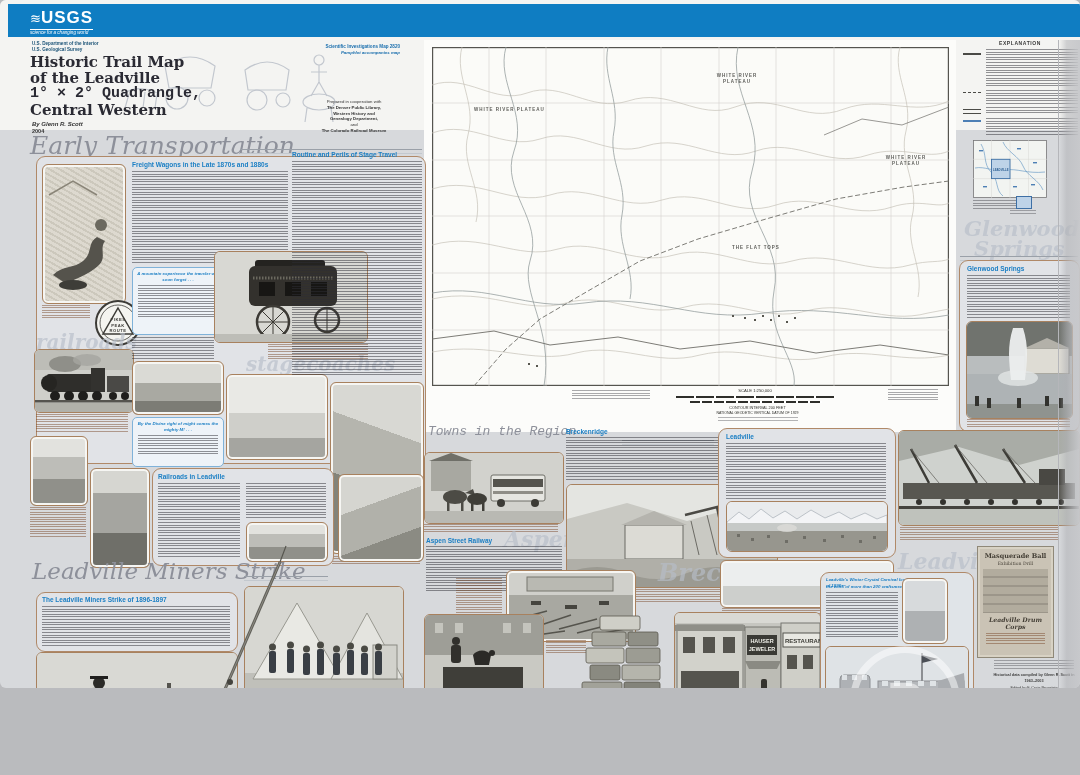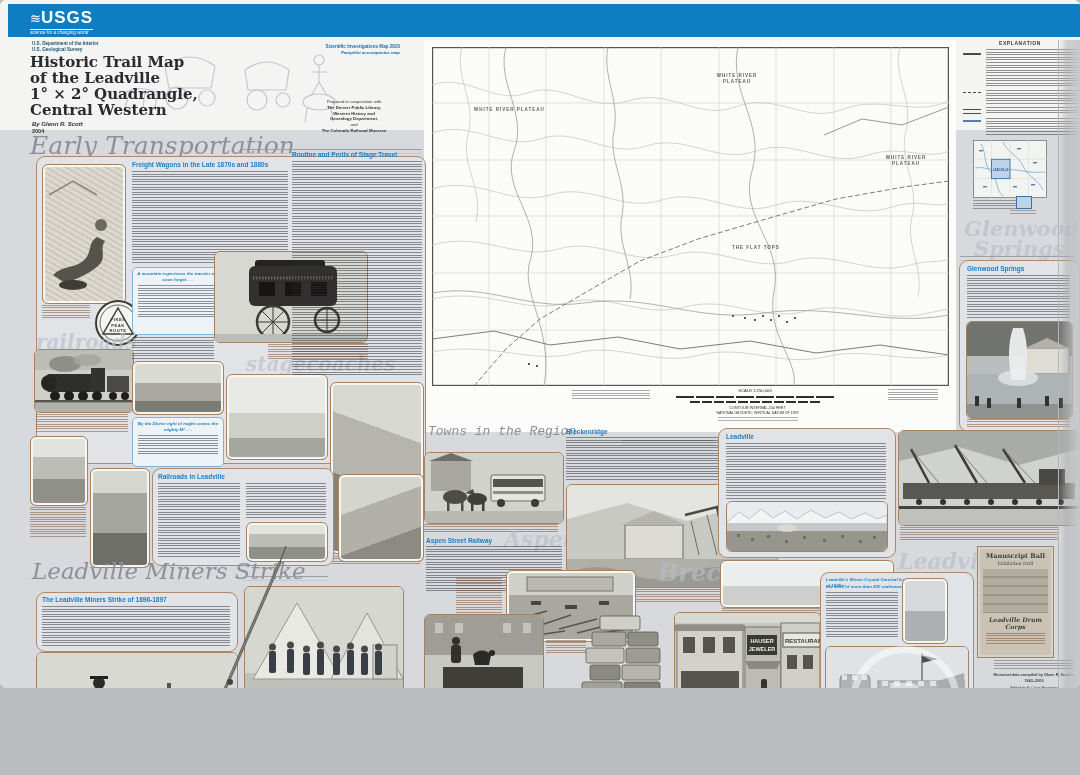--- a/index.html
+++ b/index.html
@@ -69,21 +69,21 @@
       <path d="M18 58 C30 50 44 52 54 58 M24 58 L20 72 M40 56 L38 72 M52 58 L50 72"></path>
       <circle cx="214" cy="24" r="5"></circle>
         <path d="M214 29 V46 M206 36 H222 M214 46 L206 60 M214 46 L222 60"></path>
       <ellipse cx="214" cy="66" rx="16" ry="8"></ellipse>
         <path d="M202 72 L200 86 M226 72 L228 86"></path>
     </g>
   </svg>
 
   <div class="abs title" style="left:30px;top:54px;">Historic Trail Map</div>
   <div class="abs title" style="left:30px;top:70px;">of the Leadville</div>
-  <div class="abs title" style="left:30px;top:86px;">1° × 2° Quadrangle,</div>
+  <div class="abs title" style="left:30px;top:86px;font-family:Liberation Mono, monospace;">1° × 2° Quadrangle,</div>
   <div class="abs title" style="left:30px;top:102px;">Central Western</div>
   <div class="abs" style="left:32px;top:121px;font-size:6px;font-weight:bold;font-style:italic;color:#333;">By Glenn R. Scott</div>
   <div class="abs" style="left:32px;top:128px;font-size:5.5px;font-weight:bold;color:#333;">2004</div>
 
   <div class="abs" style="left:300px;top:44px;width:100px;text-align:right;font-size:4.6px;font-weight:bold;color:#1b6fae;">Scientific Investigations Map 2820</div>
   <div class="abs" style="left:300px;top:50px;width:100px;text-align:right;font-size:4.4px;font-weight:bold;font-style:italic;color:#1b6fae;">Pamphlet accompanies map</div>
   <div class="abs tiny" style="left:308px;top:99px;width:92px;text-align:center;">
     <div>Prepared in cooperation with</div>
     <div style="font-weight:bold;">The Denver Public Library,</div>
     <div style="font-weight:bold;">Western History and</div>
@@ -592,21 +592,21 @@
           <rect x="16" y="28" width="5" height="5"></rect>
           <rect x="26" y="28" width="5" height="5"></rect>
           <rect x="36" y="28" width="5" height="5"></rect>
         </g>
       <path d="M14 44 H44 M14 58 H44 M52 52 H138 M52 66 H138" stroke="#c6c9cc" stroke-width="1"></path>
       <path d="M70 80 V64 A8 8 0 0 1 86 64 V80 Z" fill="#6f7277"></path>
     </svg>
   </div>
 
   <div class="abs playbill" style="left:977px;top:546px;width:75px;height:110px;">
-    <div class="pb-t1">Manuscript Ball</div>
+    <div class="pb-t1">Masquerade Ball</div>
     <div class="pb-t2">Exhibition Drill</div>
     <div class="pb-photo"></div>
     <div class="pb-t3">Leadville Drum Corps</div>
     <div class="cap" style="height:12px;margin:3px 8px;"></div>
   </div>
 
   <div class="abs credits" style="left:988px;top:660px;width:92px;">
     <div class="tx" style="height:10px;margin:0 6px 2px 6px;opacity:.7;"></div>
     <div style="font-weight:bold;">Historical data compiled by Glenn R. Scott in 1963–2003</div>
     <div>Edited by F. Craig Brunstein</div>

